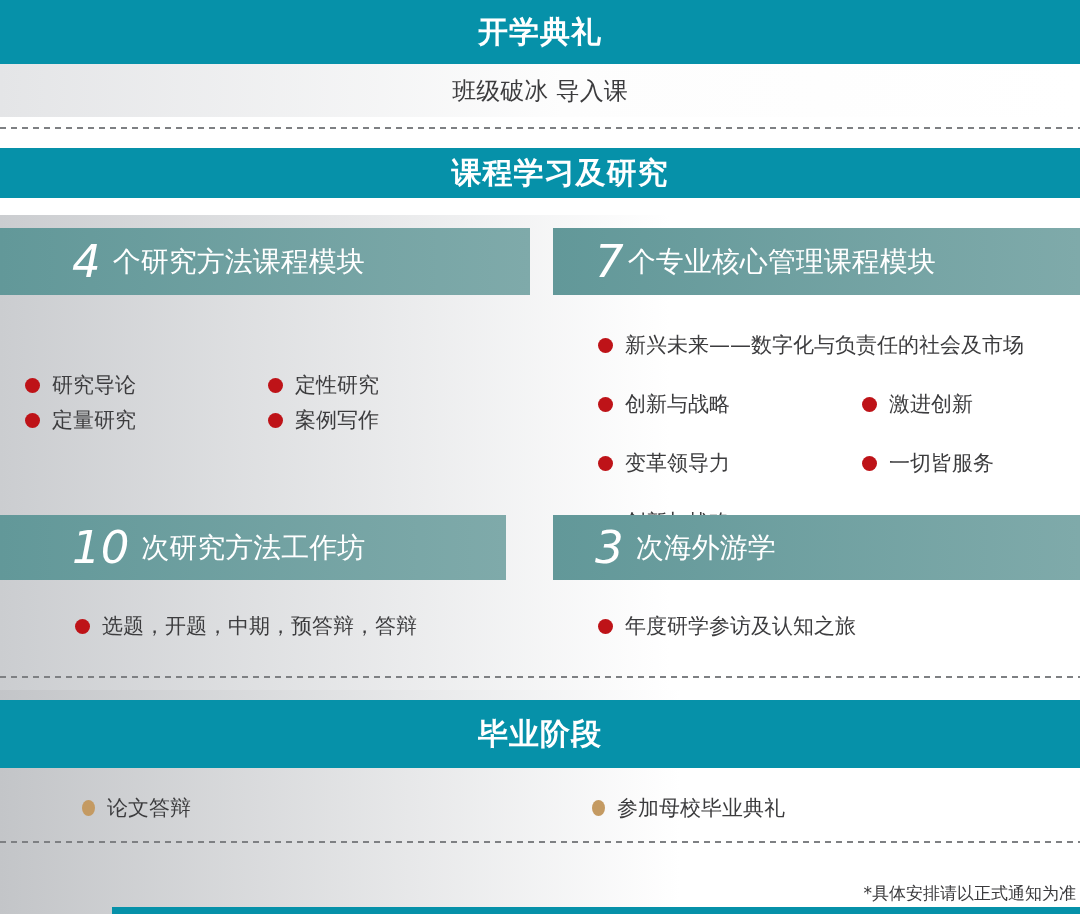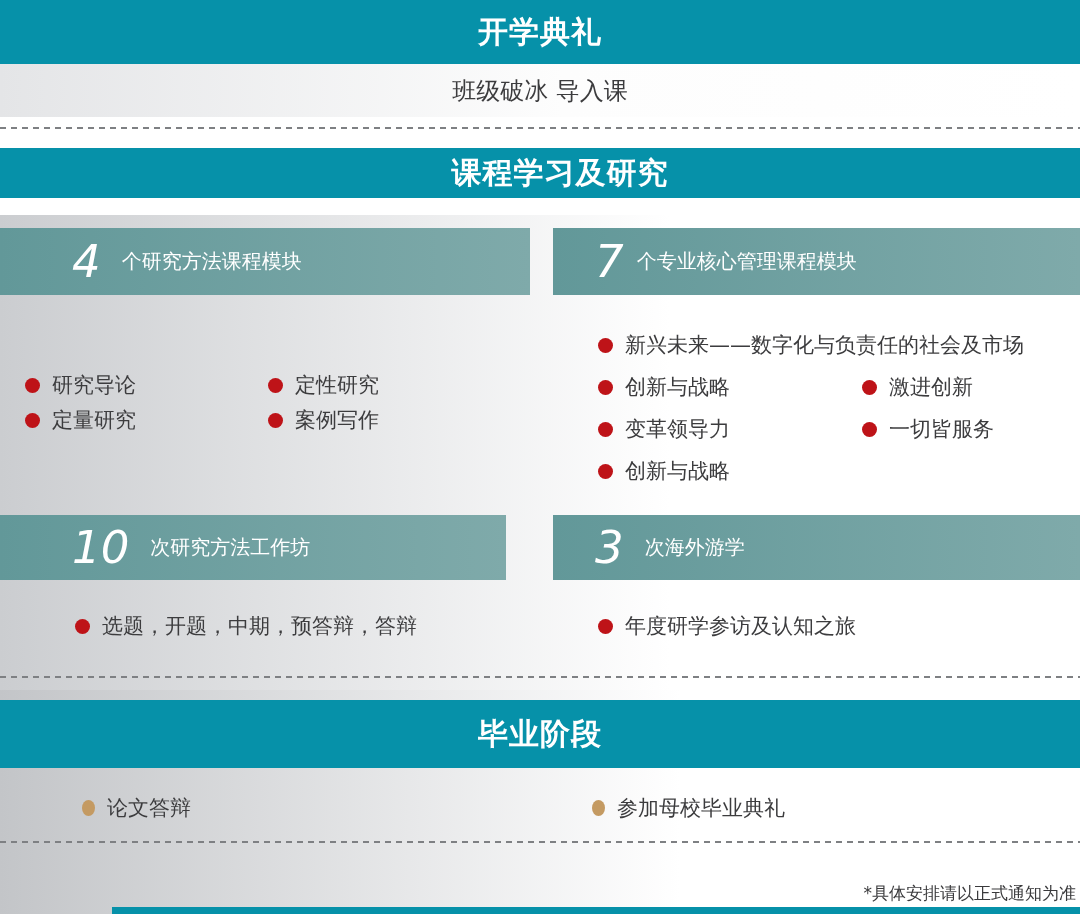--- a/index.html
+++ b/index.html
@@ -42,37 +42,37 @@
   #dashed-1{top:127px;}
   #dashed-2{top:676px;}
   #dashed-3{top:841px;}
   
   .modbar{
     height:67px;background:linear-gradient(to right,#629899,#7FAAAA);
     color:#fff;display:flex;align-items:center;
   }
   .modbar .num{font-size:45px;font-style:italic;font-weight:normal;margin-right:12px;line-height:1;}
   .modbar .num.tight{margin-right:4px;}
-  .modbar .lbl{font-size:20px;margin-left:9px;}
+  .modbar .lbl{font-size:28px;}
   #bar-research{top:228px;left:0;width:530px;padding-left:72px;box-sizing:border-box;}
   #bar-core{top:228px;left:553px;width:527px;padding-left:42px;box-sizing:border-box;}
   #bar-workshop{top:515px;left:0;width:506px;height:65px;padding-left:72px;box-sizing:border-box;}
   #bar-overseas{top:515px;left:553px;width:527px;height:65px;padding-left:42px;box-sizing:border-box;}
   
   .item{display:flex;align-items:center;font-size:21px;color:#3C3C3E;}
   .bullet{flex:0 0 auto;width:15px;height:15px;border-radius:50%;background:#BE1318;margin-right:12px;}
   .bullet.gold{width:13px;height:16px;background:#C49A62;}
   #research-items{
     top:370px;left:25px;width:505px;
     display:grid;grid-template-columns:243px auto;row-gap:5px;
   }
   #research-items .item{height:30px;}
   #core-items{
     top:331px;left:598px;width:482px;
-    display:grid;grid-template-columns:264px auto;row-gap:14px;
+    display:grid;grid-template-columns:264px auto;row-gap:31px;
   }
   #core-items .item{height:28px;}
   #core-items .span2{grid-column:1 / -1;}
   #workshop-items{top:612px;left:75px;}
   #overseas-items{top:612px;left:598px;}
   #grad-items{top:794px;left:0;width:1080px;height:28px;}
   #grad-item-1{position:absolute;left:82px;top:0;}
   #grad-item-2{position:absolute;left:592px;top:0;}
   
   #footnote{

